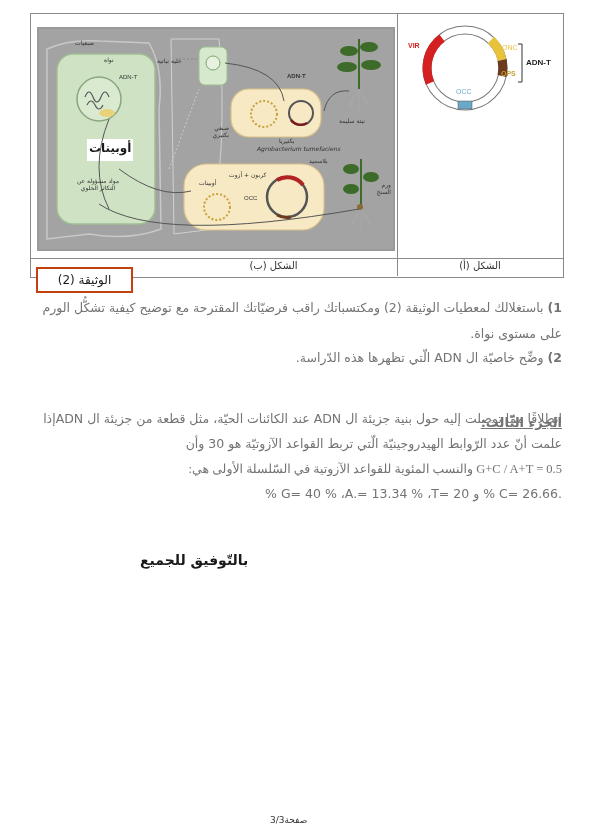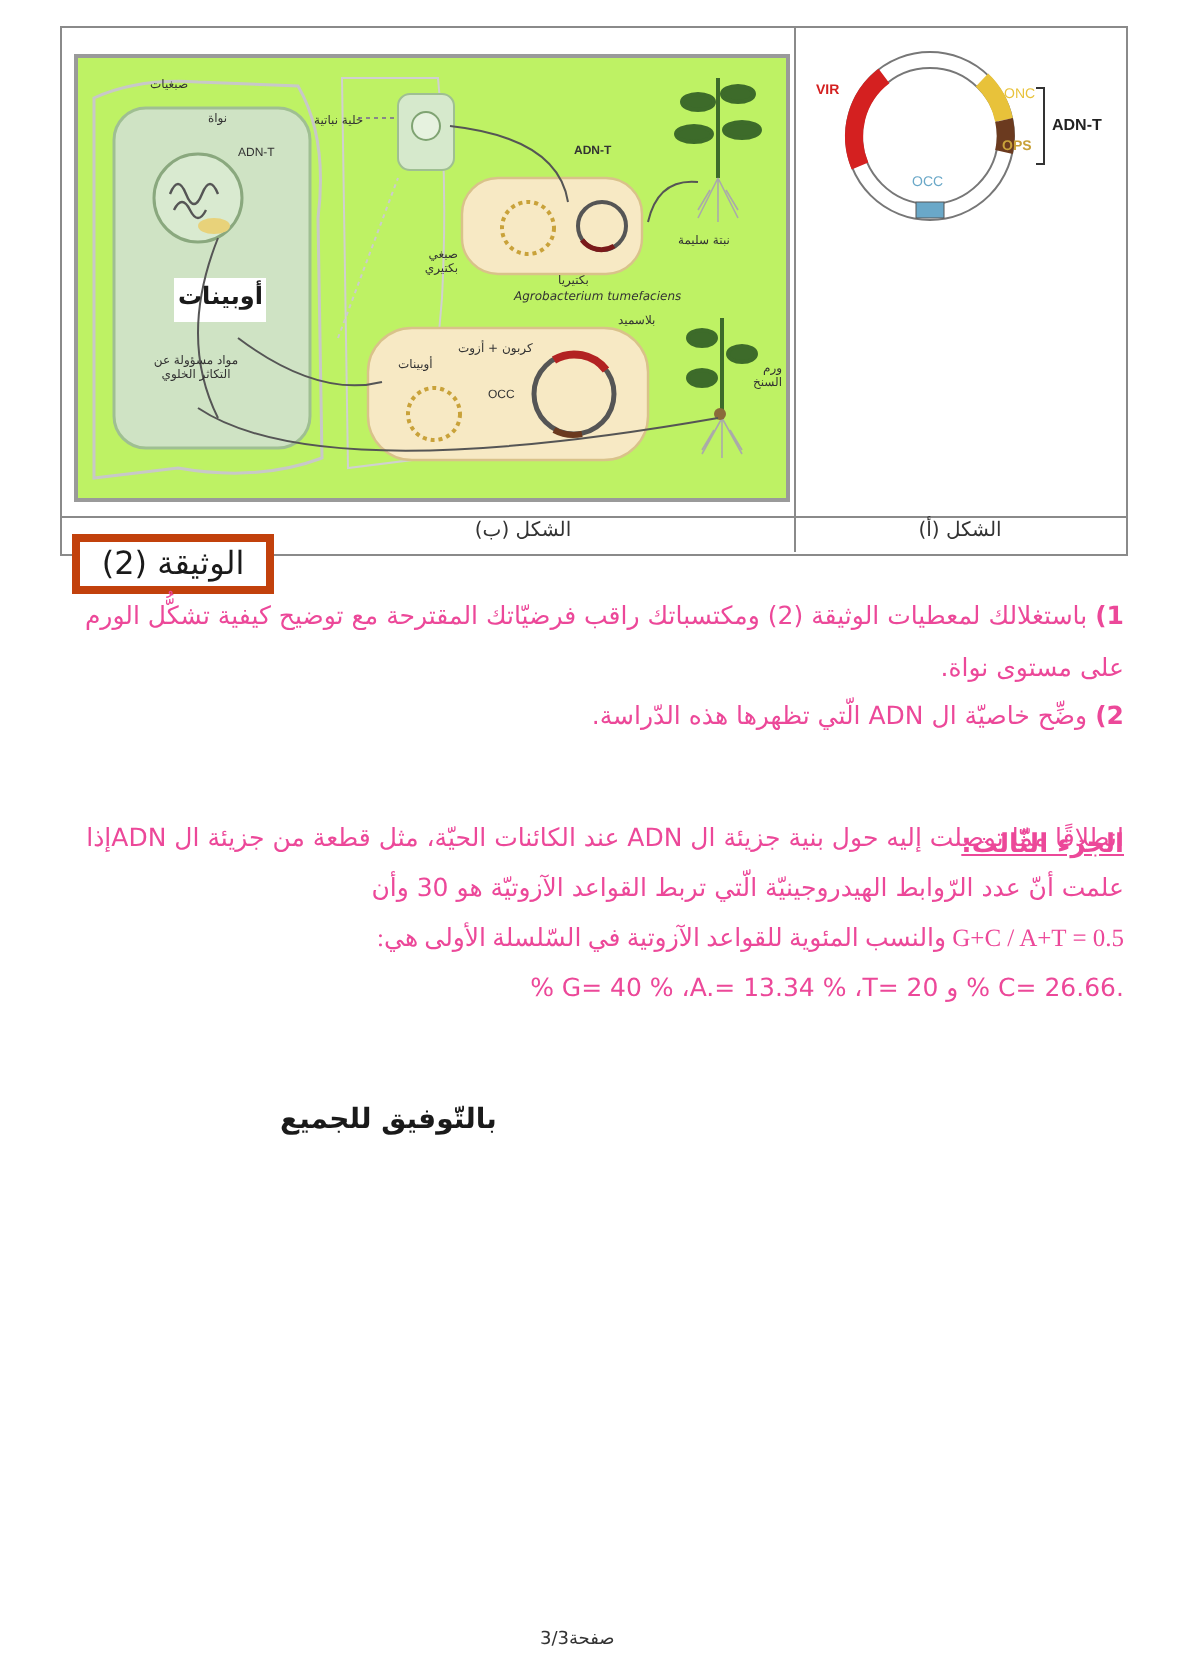--- a/index.html
+++ b/index.html
@@ -1,30 +1,30 @@
 <!DOCTYPE html>
 <html><head>
 <meta charset="utf-8">
 <style>
   html, body { margin:0; padding:0; }
   body { width:600px; height:827px; background:#ffffff; position:relative; overflow:hidden;
          font-family:"DejaVu Sans", sans-serif; color:#1a1a1a; }
   .abs { position:absolute; }
   .outer { left:30px; top:13px; width:532px; height:263px; border:1px solid #8a8a8a; }
-  .figB { left:37px; top:27px; width:354px; height:220px; border:2px solid #9a9a9a; background:#bef264; }
+  .figB { left:37px; top:27px; width:354px; height:220px; border:2px solid #9a9a9a; background:#a3a3a3; }
   .vline { left:397px; top:13px; width:1px; height:263px; background:#8a8a8a; }
   .hline { left:30px; top:258px; width:533px; height:1px; background:#8a8a8a; }
   .cap { font-size:10px; color:#333; text-align:center; direction:rtl; }
-  .doc-label { left:36px; top:267px; width:93px; height:22px; border:4px solid #c2410c; background:#fff;
-               font-size:16px; text-align:center; line-height:22px; direction:rtl; }
+  .doc-label { left:36px; top:267px; width:93px; height:22px; border:2px solid #c2410c; background:#fff;
+               font-size:12px; text-align:center; line-height:22px; direction:rtl; }
   .bullets { left:402px; top:118px; width:155px; direction:rtl; font-size:8.2px; line-height:13px; color:#333; }
   .bullets .item { position:relative; padding-right:14px; margin-bottom:2px; }
   .bullets .item::before { content:"●"; position:absolute; right:0; top:0; font-size:7px; }
   .bullets b { font-family:"Liberation Sans", sans-serif; font-size:10px; color:#111; }
-  .q { right:38px; direction:rtl; font-size:12.5px; color:#ec4899; text-align:right; }
+  .q { right:38px; direction:rtl; font-size:12.5px; color:#737373; text-align:right; }
   .section-title { font-weight:bold; text-decoration:underline; font-size:13px; }
   .small-lbl { font-size:6px; color:#333; direction:rtl; position:absolute; }
 </style>
 </head>
 <body>
 
 <div class="abs outer"></div>
 <div class="abs vline"></div>
 <div class="abs hline"></div>
 
@@ -116,21 +116,21 @@
   <span class="abs" style="left:102px;top:28px;font-size:7px;color:#e8c23a;font-family:'Liberation Sans',sans-serif;">ONC</span>
   <span class="abs" style="left:101px;top:54px;font-size:7px;color:#c9a23a;font-weight:bold;font-family:'Liberation Sans',sans-serif;">OPS</span>
   <span class="abs" style="left:56px;top:72px;font-size:7px;color:#6aa8c8;font-family:'Liberation Sans',sans-serif;">OCC</span>
   <span class="abs" style="left:126px;top:42px;font-size:8px;color:#222;font-weight:bold;font-family:'Liberation Sans',sans-serif;">ADN-T</span>
 </div>
 
 <div class="abs bullets">
 </div>
 
 <div class="abs cap" style="left:398px;top:260px;width:164px;">الشكل (أ)</div>
-<div class="abs cap" style="left:128px;top:260px;width:267px;">الشكل (ب)</div>
+<div class="abs cap" style="left:140px;top:260px;width:267px;">الشكل (ب)</div>
 <div class="abs doc-label">الوثيقة (2)</div>
 
 <div class="abs q" style="top:300px;width:530px;">
   <b>1)</b>
   <span>باستغلالك لمعطيات الوثيقة (2) ومكتسباتك راقب فرضيّاتك المقترحة مع توضيح كيفية تشكُّل الورم</span>
 </div>
 <div class="abs q" style="top:326px;width:530px;">على مستوى نواة.</div>
 <div class="abs q" style="top:350px;width:530px;">
   <b>2)</b>
   <span>وضِّح خاصيّة ال ADN الّتي تظهرها هذه الدّراسة.</span>

